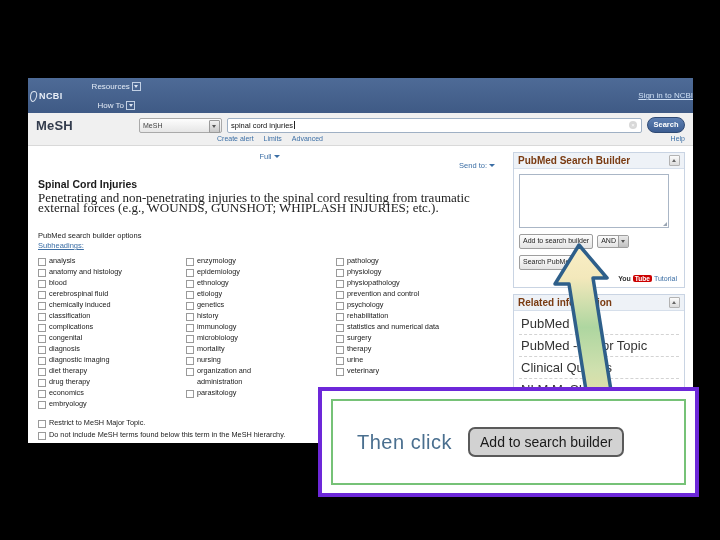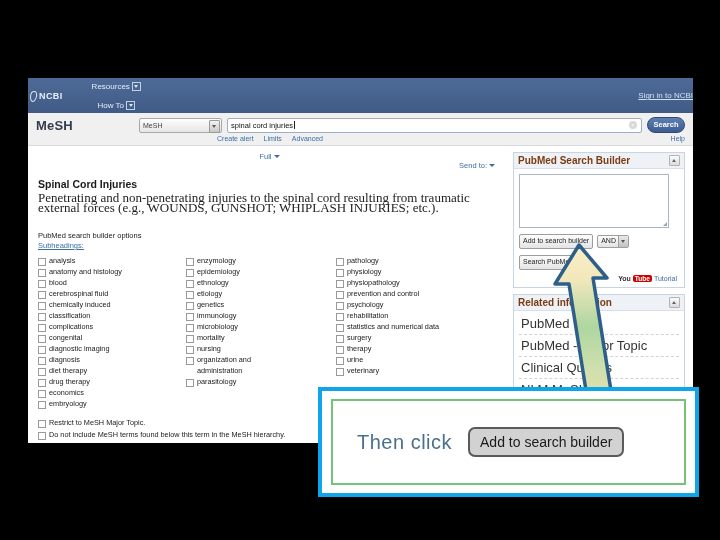--- a/index.html
+++ b/index.html
@@ -371,21 +371,21 @@
     width: 92px; height: 192px;
     pointer-events: none;
   }
 
   
   #callout {
     position: absolute;
     left: 318px; top: 387px;
     width: 381px; height: 110px;
     background: #ffffff;
-    border: 4px solid #0ea5e9;
+    border: 4px solid #6d28d9;
     box-sizing: border-box;
   }
   #callout-inner {
     position: absolute;
     left: 9px; top: 8px; right: 9px; bottom: 8px;
     border: 2px solid #76c277;
     background: #ffffff;
     display: flex; align-items: center;
     padding-left: 24px;
     gap: 16px;
@@ -499,28 +499,28 @@
               <div class="sh-item">
                 <span class="cbx"></span>
                 <span class="lbl">complications</span>
               </div>
               <div class="sh-item">
                 <span class="cbx"></span>
                 <span class="lbl">congenital</span>
               </div>
               <div class="sh-item">
                 <span class="cbx"></span>
+                <span class="lbl">diagnosis</span>
+              </div>
+              <div class="sh-item">
+                <span class="cbx"></span>
                 <span class="lbl">diagnostic imaging</span>
               </div>
               <div class="sh-item">
                 <span class="cbx"></span>
-                <span class="lbl">diagnosis</span>
-              </div>
-              <div class="sh-item">
-                <span class="cbx"></span>
                 <span class="lbl">diet therapy</span>
               </div>
               <div class="sh-item">
                 <span class="cbx"></span>
                 <span class="lbl">drug therapy</span>
               </div>
               <div class="sh-item">
                 <span class="cbx"></span>
                 <span class="lbl">economics</span>
               </div>
@@ -542,20 +542,24 @@
                 <span class="cbx"></span>
                 <span class="lbl">ethnology</span>
               </div>
               <div class="sh-item">
                 <span class="cbx"></span>
                 <span class="lbl">etiology</span>
               </div>
               <div class="sh-item">
                 <span class="cbx"></span>
                 <span class="lbl">genetics</span>
+              </div>
+              <div class="sh-item">
+                <span class="cbx"></span>
+                <span class="lbl">history</span>
               </div>
               <div class="sh-item">
                 <span class="cbx"></span>
                 <span class="lbl">immunology</span>
               </div>
               <div class="sh-item">
                 <span class="cbx"></span>
                 <span class="lbl">microbiology</span>
               </div>
               <div class="sh-item">

